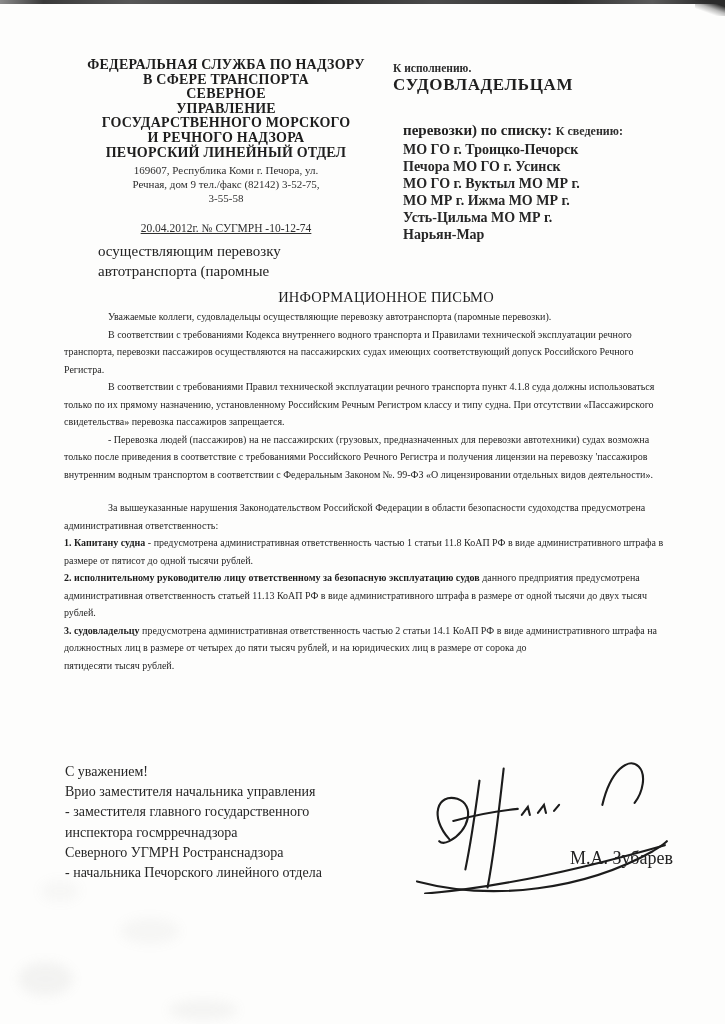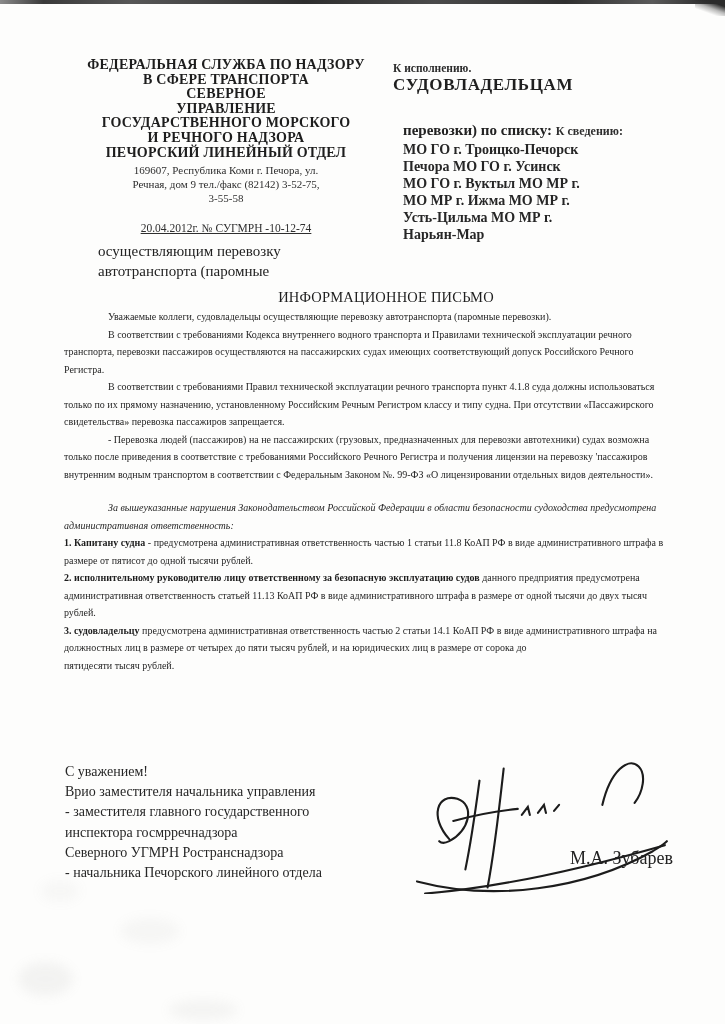--- a/index.html
+++ b/index.html
@@ -32,21 +32,21 @@
   .list-intro .small{font-size:12px;color:#2e2e2e;}
   .recipients{padding-left:10px;margin-top:3px;}
   .recipient{font-size:14px;line-height:16.9px;color:#262626;}
 
   
   .title{position:absolute;left:65px;top:289px;width:610px;text-align:center;transform:translateX(16px);
          font-size:14.5px;color:#1f1f1f;letter-spacing:0.2px;}
   .letter-body{position:absolute;left:64px;top:308px;width:609px;font-size:10px;line-height:17.5px;color:#262626;}
   .para{margin:0;text-indent:44px;}
   .para.item{text-indent:0;}
-  .para.gap{margin-top:16px;font-style:italic;}
+  .para.gap{margin-top:16px;}
   .b{font-weight:bold;color:#1d1d1d;}
   .tail{display:block;}
 
   
   .closing{position:absolute;left:65px;top:762px;width:612px;height:250px;font-size:14px;line-height:20.2px;color:#262626;}
   .closing-line{white-space:nowrap;}
   .signer-name{position:absolute;left:505px;top:86px;font-size:18px;color:#222;white-space:nowrap;}
   .signature-svg{position:absolute;left:348px;top:-10px;width:272px;height:142px;}
   .signature-svg path{fill:none;stroke:#1c1c1c;stroke-width:2.1;stroke-linecap:round;}
 </style>

